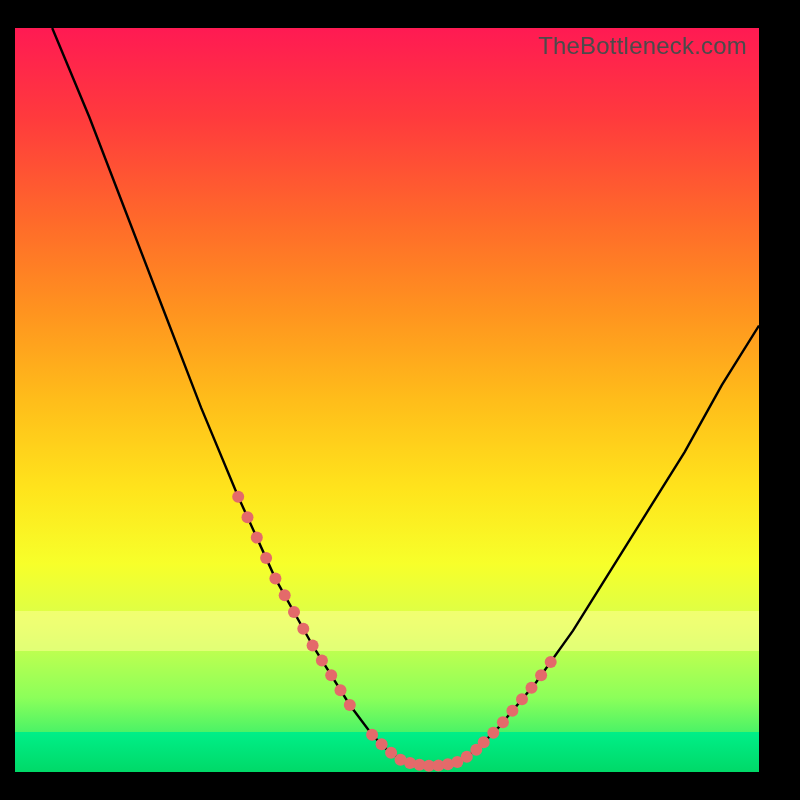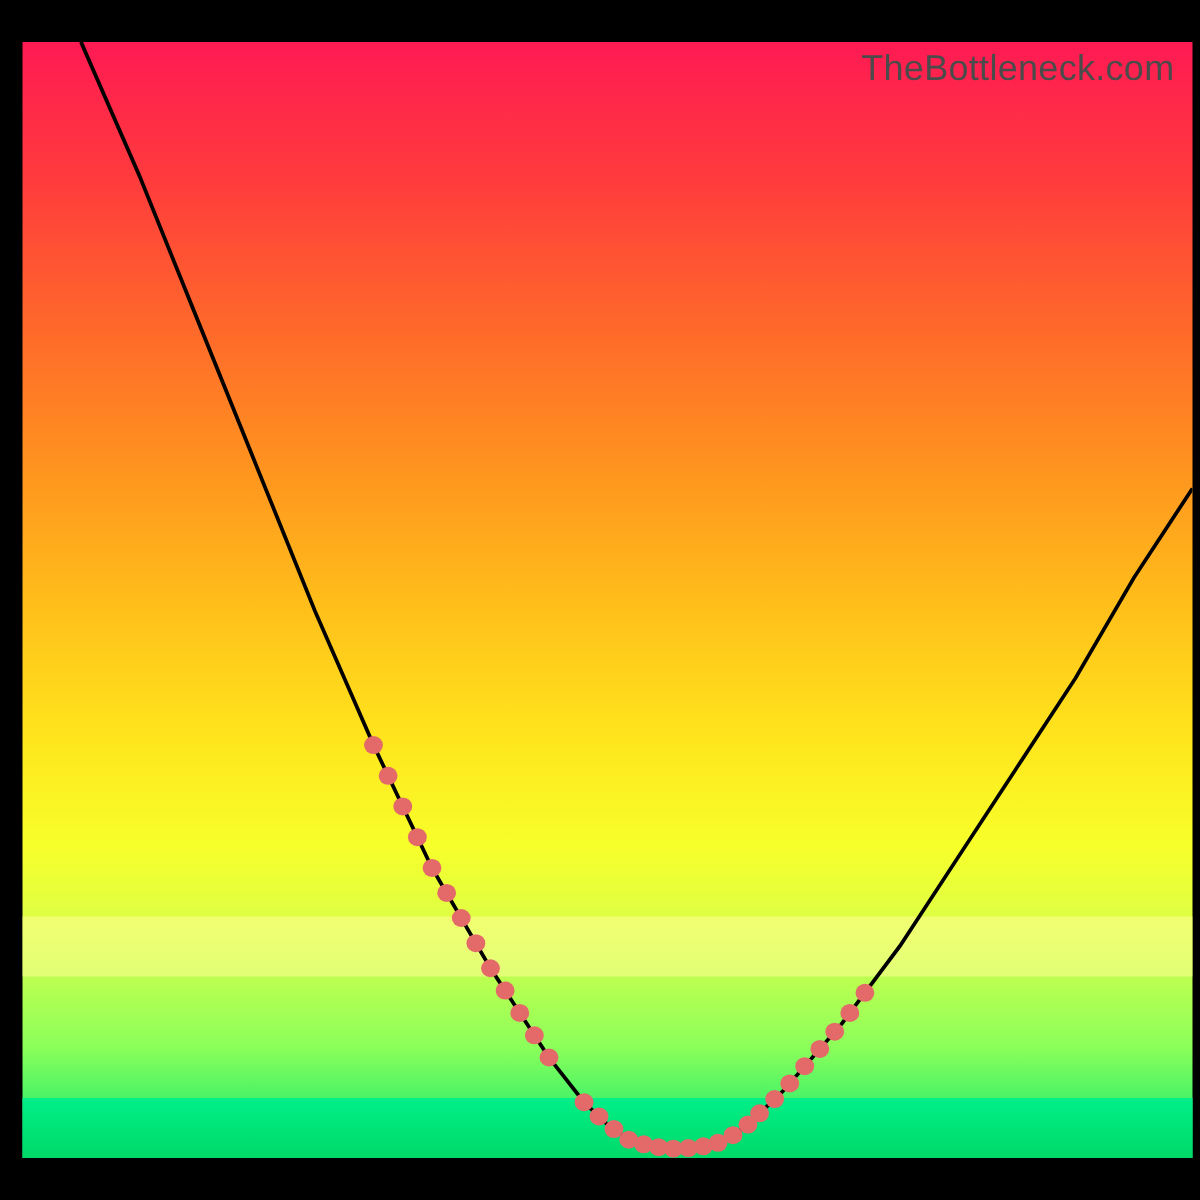--- a/index.html
+++ b/index.html
@@ -29,21 +29,20 @@
       #ff3a3d 12%,
       #ff6a2a 26%,
       #ff931f 38%,
       #ffbd1a 50%,
       #ffe41c 62%,
       #f7ff2a 72%,
       #d9ff4a 80%,
       #8cff5a 90%,
       #00e574 100%
     );
-    padding-left: 36px;
   }
   .band-yellow {
     position: absolute;
     left: 0;
     width: 100%;
     top: 78.3%;
     height: 5.5%;
     background: rgba(255, 255, 150, 0.55);
   }
   .band-green {

